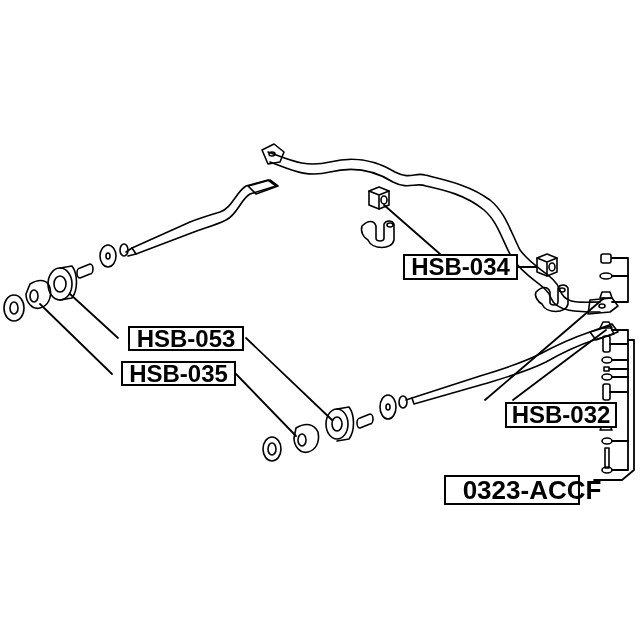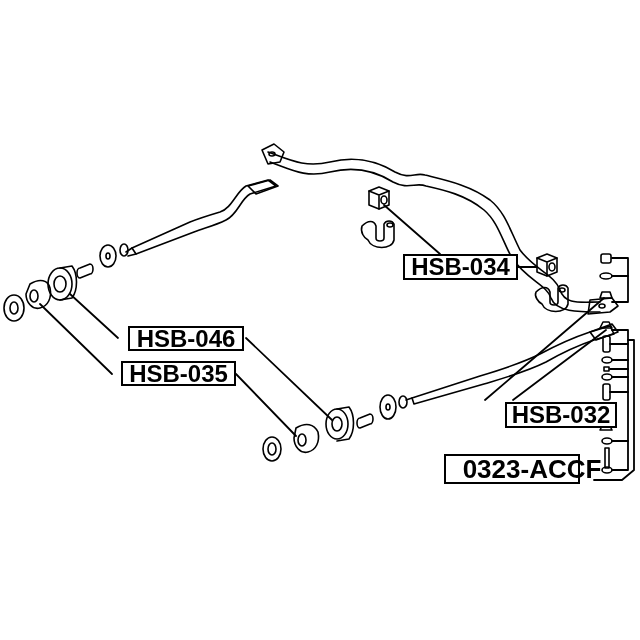--- a/index.html
+++ b/index.html
@@ -134,23 +134,23 @@
       <line x1="612" y1="441" x2="628" y2="441"></line>
       <polyline points="628,340 634,340 634,470 622,480 594,480"></polyline>
     </g>
   </g>
 </svg>
 
 <div class="label" style="left:403px;top:254px;width:115px;height:26px;font-size:24px;">
   <span>HSB-034</span>
 </div>
 <div class="label" style="left:128px;top:326px;width:116px;height:25px;font-size:24px;">
-  <span>HSB-046</span>
+  <span>HSB-053</span>
 </div>
 <div class="label" style="left:121px;top:361px;width:115px;height:25px;font-size:24px;">
   <span>HSB-035</span>
 </div>
 <div class="label" style="left:478px;top:402px;width:112px;height:26px;font-size:24px;margin-left:27px;">
   <span>HSB-032</span>
 </div>
-<div class="label" style="left:444px;top:454px;width:136px;height:30px;font-size:26px;padding-left:40px;">
+<div class="label" style="left:444px;top:475px;width:136px;height:30px;font-size:26px;padding-left:40px;">
   <span>0323-ACCF</span>
 </div>
 
 </body></html>

